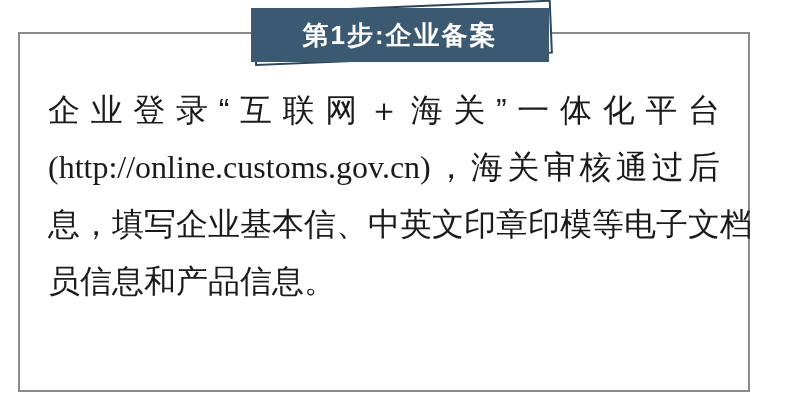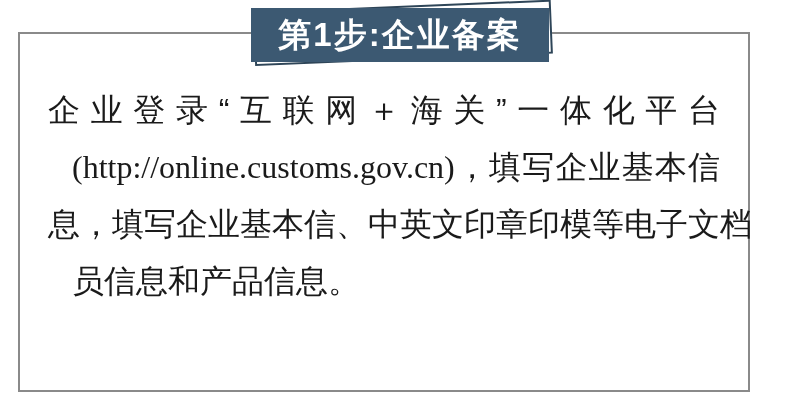--- a/index.html
+++ b/index.html
@@ -30,25 +30,23 @@
     font-size: 32px;
     line-height: 57px;
     color: #1a1a1a;
     font-weight: 400;
     text-align: justify;
     text-align-last: justify;
     white-space: nowrap;
   }
   .body-line.last-line {
     text-align-last: left;
-    margin-left: 24px;
   }
   .url-text {
     font-family: "Liberation Serif", serif;
-    margin-left: 24px;
   }
   .badge-wrap {
     position: absolute;
     left: 50%;
     top: 8px;
     width: 298px;
     height: 54px;
     transform: translateX(-50%);
     z-index: 2;
   }
@@ -60,34 +58,34 @@
     transform: rotate(-2.4deg) translate(3px, -2px);
   }
   .badge-front {
     position: absolute;
     left: 0; top: 0; right: 0; bottom: 0;
     background: #3c5972;
     color: #ffffff;
     display: flex;
     align-items: center;
     justify-content: center;
-    font-size: 33px;
+    font-size: 26px;
     font-weight: bold;
     letter-spacing: 2px;
   }
 </style>
 </head>
 <body>
 
 <div class="content-card">
   <p class="body-line">
     <span>企业登录“互联网＋海关”一体化平台</span>
   </p>
   <p class="body-line">
-    <span class="url-text">(http://online.customs.gov.cn)</span><span>，填写企业基本信</span>
+    <span class="url-text">(http://online.customs.gov.cn)</span><span>，海关审核通过后</span>
   </p>
   <p class="body-line">
     <span>息，填写企业基本信、中英文印章印模等电子文档</span>
   </p>
   <p class="body-line last-line">
     <span>员信息和产品信息。</span>
   </p>
 </div>
 
 <div class="badge-wrap">

